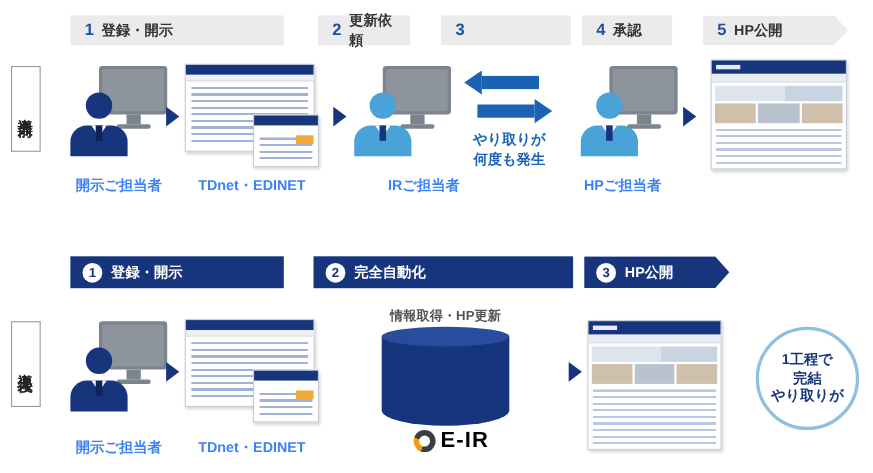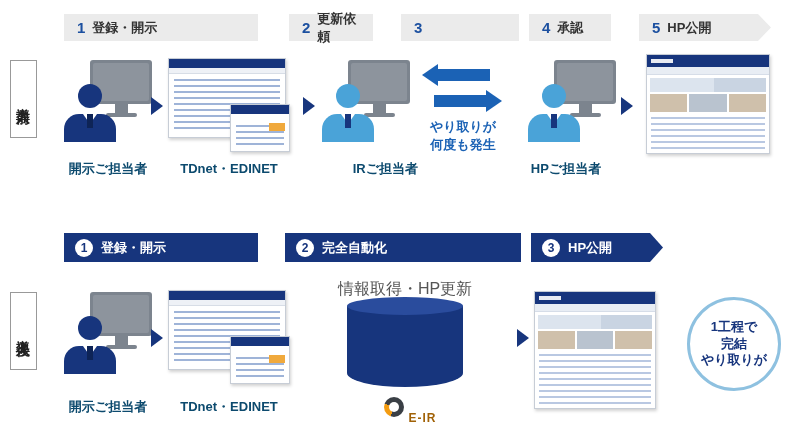--- a/index.html
+++ b/index.html
@@ -81,21 +81,21 @@
   .web .wband { margin:3px 3px 2px; height:14px; background:linear-gradient(90deg,#dce4ee 0 55%,#c9d4e2 55%); }
   .web .wphotos { display:flex; gap:2px; margin:0 3px; height:18px; }
   .web .wphotos div { flex:1; background:#cfc0ab; }
   .web .wphotos div:nth-child(2) { background:#b9c3cf; }
   .web .wlines { position:absolute; left:4px; right:4px; top:62px; bottom:4px;
     background:repeating-linear-gradient(to bottom,#b9c8e2 0 2px,transparent 2px 6px); }
   .w1 { left:646px; top:54px;  width:124px; height:100px; }
   .w2 { left:534px; top:291px; width:122px; height:118px; }
 
   
-  .flabel { position:absolute; font-size:13px; font-weight:bold; color:#0c4a6e; text-align:center; }
+  .flabel { position:absolute; font-size:13px; font-weight:bold; color:#3b82f6; text-align:center; }
   .lab-a1    { left:52px;  top:160px; width:112px; }
   .lab-docs1 { left:168px; top:160px; width:122px; }
   .lab-a2    { left:314px; top:160px; width:104px;text-align:right; }
   .lab-a3    { left:514px; top:160px; width:104px; }
   .lab-a4    { left:52px;  top:398px; width:112px; }
   .lab-docs2 { left:168px; top:398px; width:122px; }
 
   
   .exchange { position:absolute; left:420px; top:66px; width:86px; height:48px; }
   .xarrow { position:absolute; height:12px; background:#1b62b5; }
@@ -104,36 +104,36 @@
     border-top:11px solid transparent; border-bottom:11px solid transparent; border-right:16px solid #1b62b5; }
   .xright { top:29px; left:14px; width:52px; }
   .xright::after { content:""; position:absolute; right:-16px; top:-5px; width:0; height:0;
     border-top:11px solid transparent; border-bottom:11px solid transparent; border-left:16px solid #1b62b5; }
   .exnote { position:absolute; left:408px; top:118px; width:110px; text-align:center;
     font-size:13px; font-weight:bold; color:#1b62b5; line-height:1.35; }
   .exnote span { display:block; }
 
   
   .caption { position:absolute; left:325px; top:279px; width:160px; text-align:center;
-    font-size:16px; color:#555; font-weight:normal; }
+    font-size:12px; color:#555; font-weight:bold; }
   .db { position:absolute; left:347px; top:297px; width:116px; height:90px; }
   .db-body { position:absolute; left:0; right:0; top:9px; bottom:0; background:#17357d;
     border-radius:0 0 58px 58px / 0 0 14px 14px; }
   .db-top  { position:absolute; left:0; right:0; top:0; height:18px; border-radius:50%;
     background:#2a4c9d; }
   .auto-arrow { position:absolute; left:302px; top:331px; width:188px; height:46px; }
   .auto-label { position:absolute; left:0; right:44px; top:13px; text-align:center;
     font-size:15px; font-weight:bold; color:#17357d; }
   .eir { position:absolute; left:355px; top:389px; width:110px; display:flex;
     align-items:center; justify-content:center; gap:5px; }
   .eir-mark { width:20px; height:20px; border-radius:50%; position:relative;
     background:conic-gradient(from 200deg,#f39c12 0 90deg,#3a3f45 90deg 360deg); }
   .eir-mark::after { content:""; position:absolute; left:5px; top:5px; width:10px; height:10px;
     background:#fff; border-radius:50%; }
-  .eir-text { font-size:12px; font-weight:bold; color:#a16207; letter-spacing:1px;margin-top:22px; }
+  .eir-text { font-size:20px; font-weight:bold; color:#000000; letter-spacing:1px; }
 
   
   .result { position:absolute; left:687px; top:297px; width:94px; height:94px; border:3px solid #8ec1e0;
     border-radius:50%; display:flex; flex-direction:column; align-items:center; justify-content:center;
     font-size:13px; font-weight:bold; color:#17357d; line-height:1.3; background:#fff; }
 </style>
 </head>
 <body>
 
 <div class="page">

